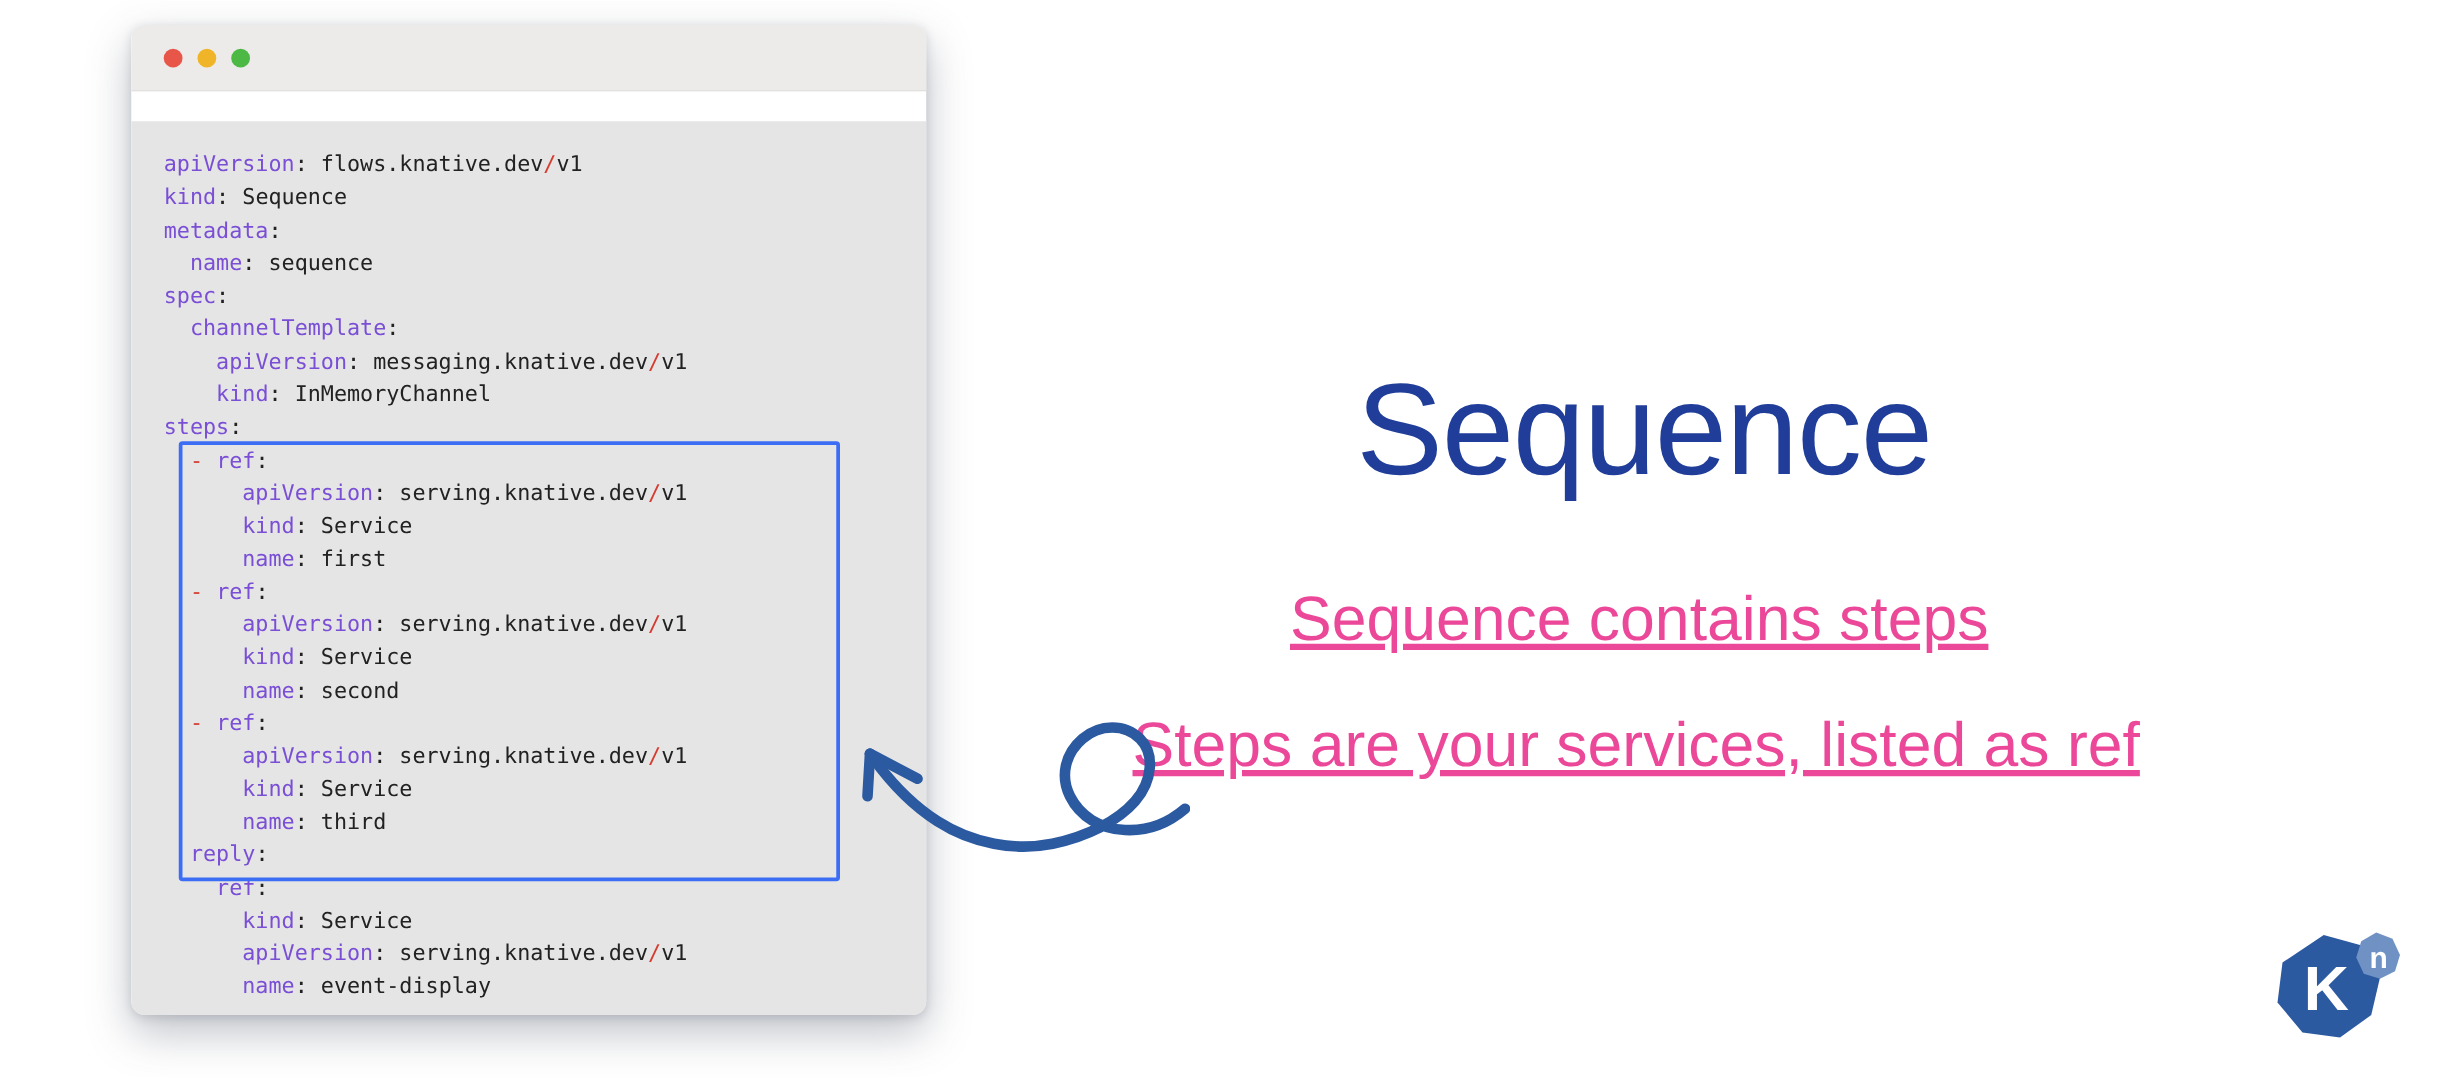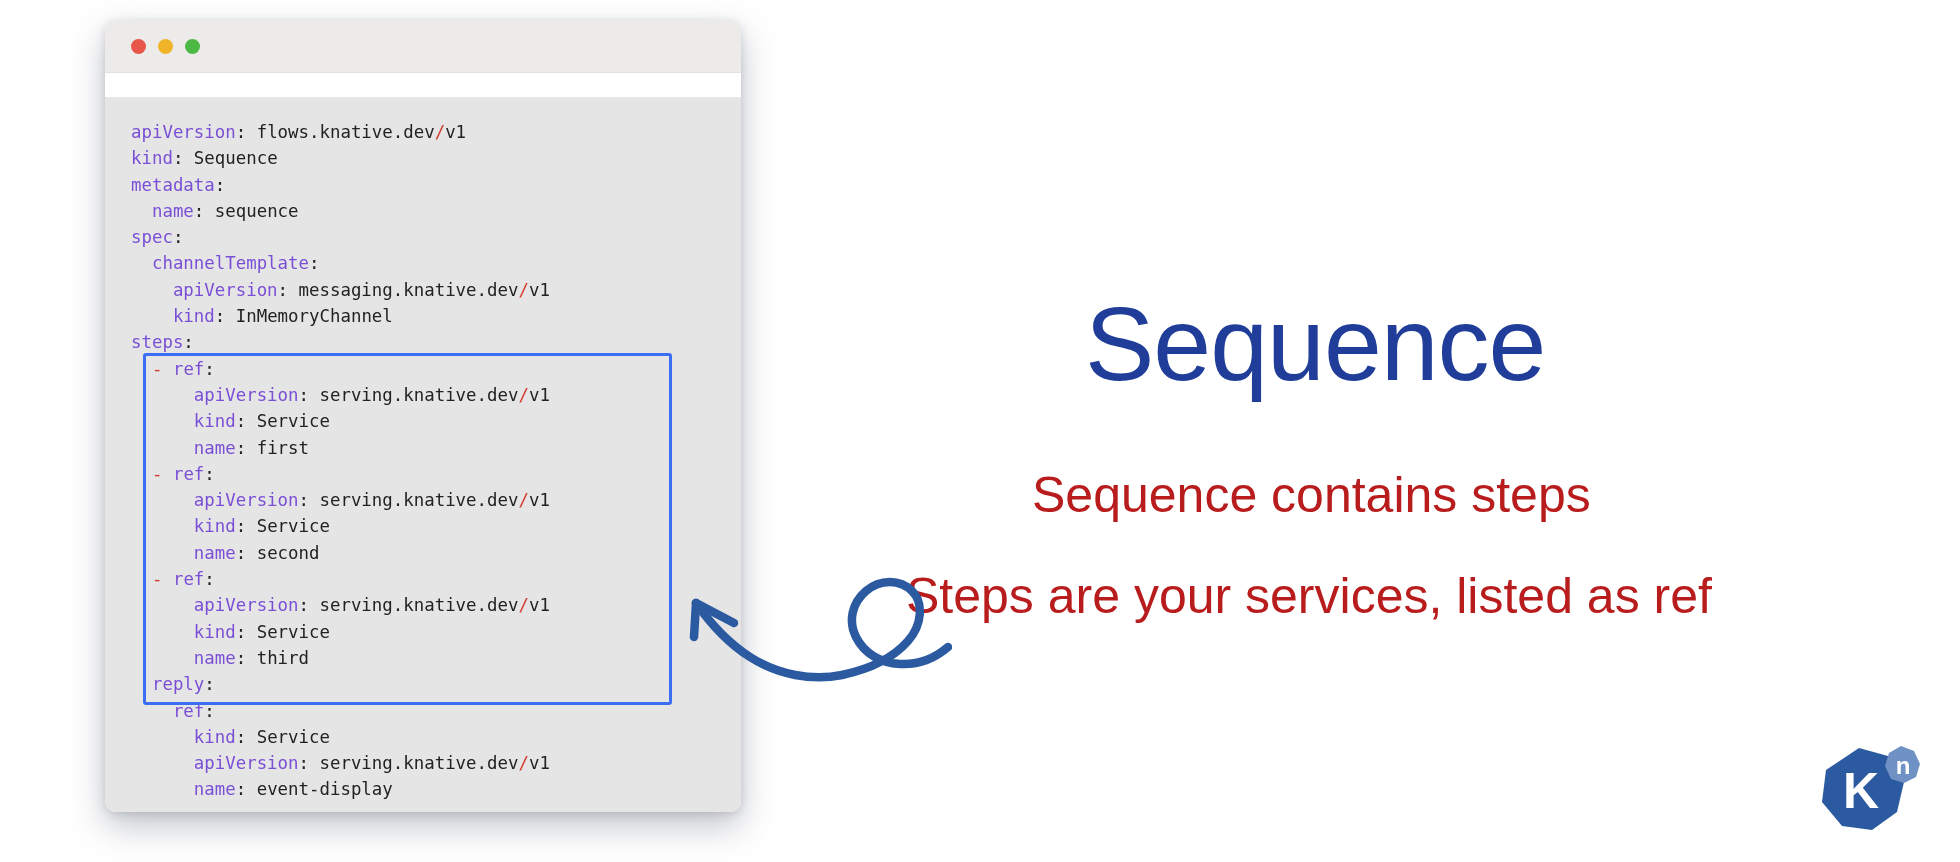--- a/index.html
+++ b/index.html
@@ -99,25 +99,26 @@
     top: 292px;
     font-size: 104px;
     font-weight: 300;
     color: #1f3d99;
     letter-spacing: -1px;
     line-height: 1;
     white-space: nowrap;
   }
   .sub {
     position: absolute;
-    color: #b91c1c;
+    color: #ec4899;
     font-size: 50px;
     font-weight: 400;
     line-height: 1.12;
     white-space: nowrap;
+    text-decoration: underline;
   }
   .sub-1 { left: 1032px; top: 467px; }
   .sub-2 { left: 906px;  top: 568px; }
 
   
   .arrow {
     position: absolute;
     left: 672px;
     top: 565px;
     width: 280px;

